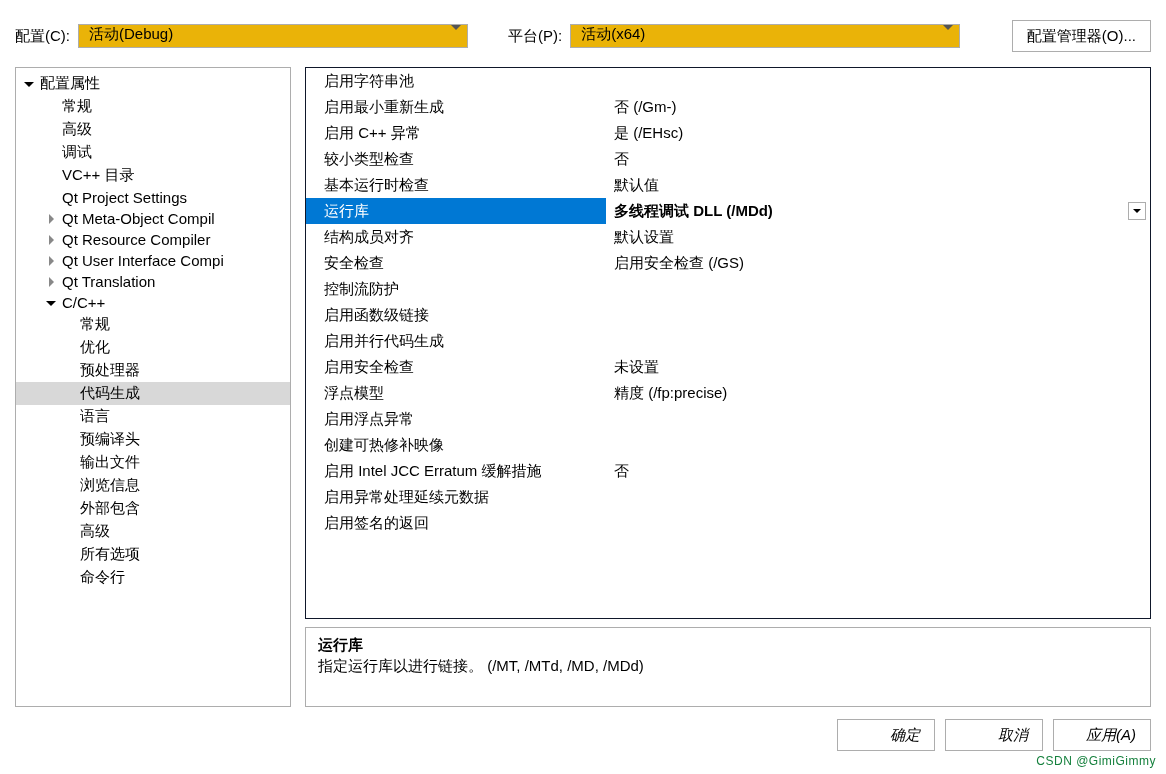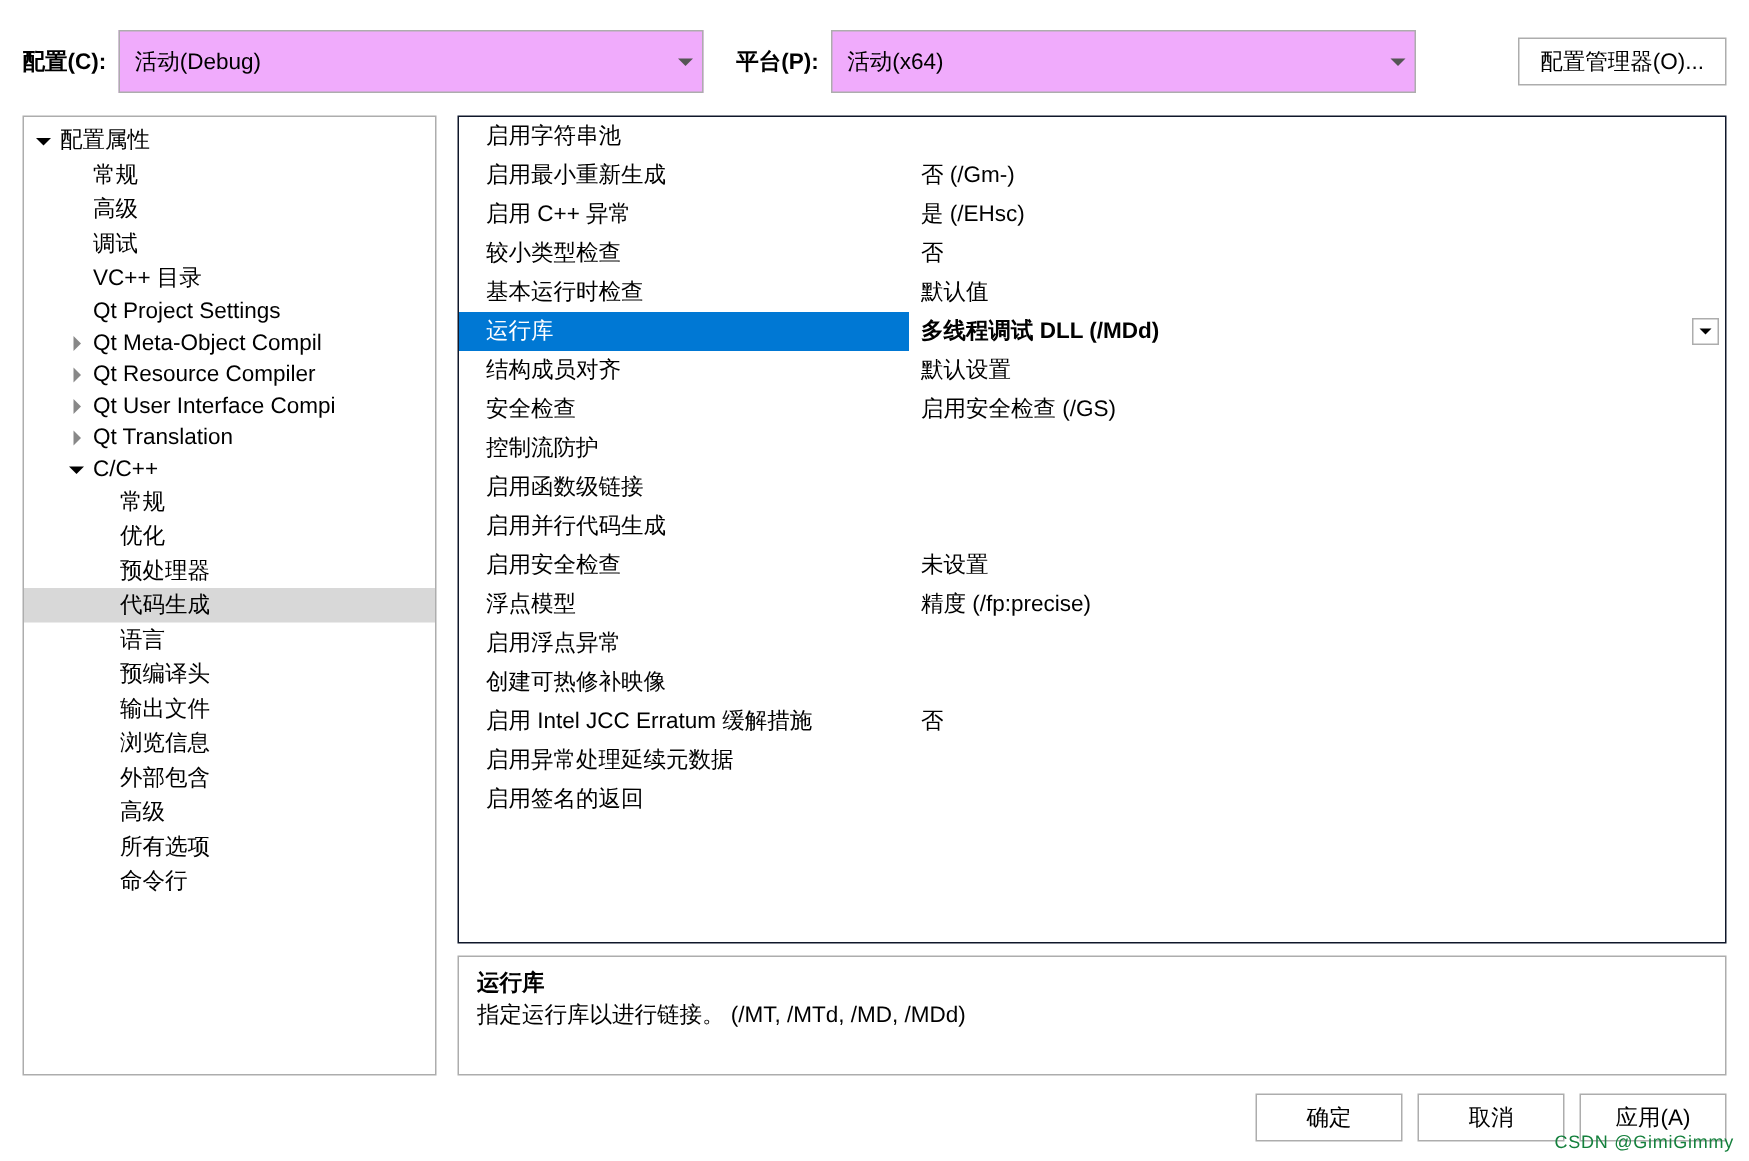--- a/index.html
+++ b/index.html
@@ -11,27 +11,26 @@
       width: 1166px;
       height: 774px;
       overflow: hidden;
     }
     .top-bar {
       display: flex;
       align-items: center;
       gap: 8px;
       padding: 20px 15px 15px 15px;
     }
-    .top-label { white-space: nowrap; font-weight: bold; }
+    .top-label { white-space: nowrap; }
     .dropdown {
       border: 1px solid #adadad;
-      background: #f0abfc;
-      height: 42px;
-      display: flex;
-      align-items: center;
+      background: #eab308;
+      height: 24px;
+      display: flex;
       justify-content: space-between;
       padding: 0 6px 0 10px;
       cursor: pointer;
     }
     .dropdown-config { flex: 0 0 390px; }
     .dropdown-platform { flex: 0 0 390px; }
     .chevron-down {
       width: 0; height: 0;
       border-left: 5px solid transparent;
       border-right: 5px solid transparent;
@@ -156,40 +155,40 @@
       height: 80px;
     }
     .desc-title { font-weight: bold; margin-bottom: 2px; }
 
     .bottom-bar {
       display: flex;
       gap: 10px;
       justify-content: flex-end;
       padding: 12px 15px;
     }
-    .bottom-bar .btn { min-width: 98px; justify-content: center; }
+    .bottom-bar .btn { min-width: 98px; justify-content: flex-end; font-style: italic; }
 
     .watermark {
       position: fixed;
       bottom: 6px; right: 10px;
       color: #15803d;
       font-size: 12px;
       letter-spacing: 0.5px;
     }
   </style>
 </head>
 <body>
 
 <div class="top-bar">
   <span class="top-label">配置(C):</span>
   <div class="dropdown dropdown-config">
     <span>活动(Debug)</span>
     <span class="chevron-down"></span>
   </div>
-  <span class="top-label" style="margin-left:14px;">平台(P):</span>
+  <span class="top-label" style="margin-left:32px;">平台(P):</span>
   <div class="dropdown dropdown-platform">
     <span>活动(x64)</span>
     <span class="chevron-down"></span>
   </div>
   <div class="btn btn-config-mgr">
     <span>配置管理器(O)...</span>
   </div>
 </div>
 
 <div class="main-area">

